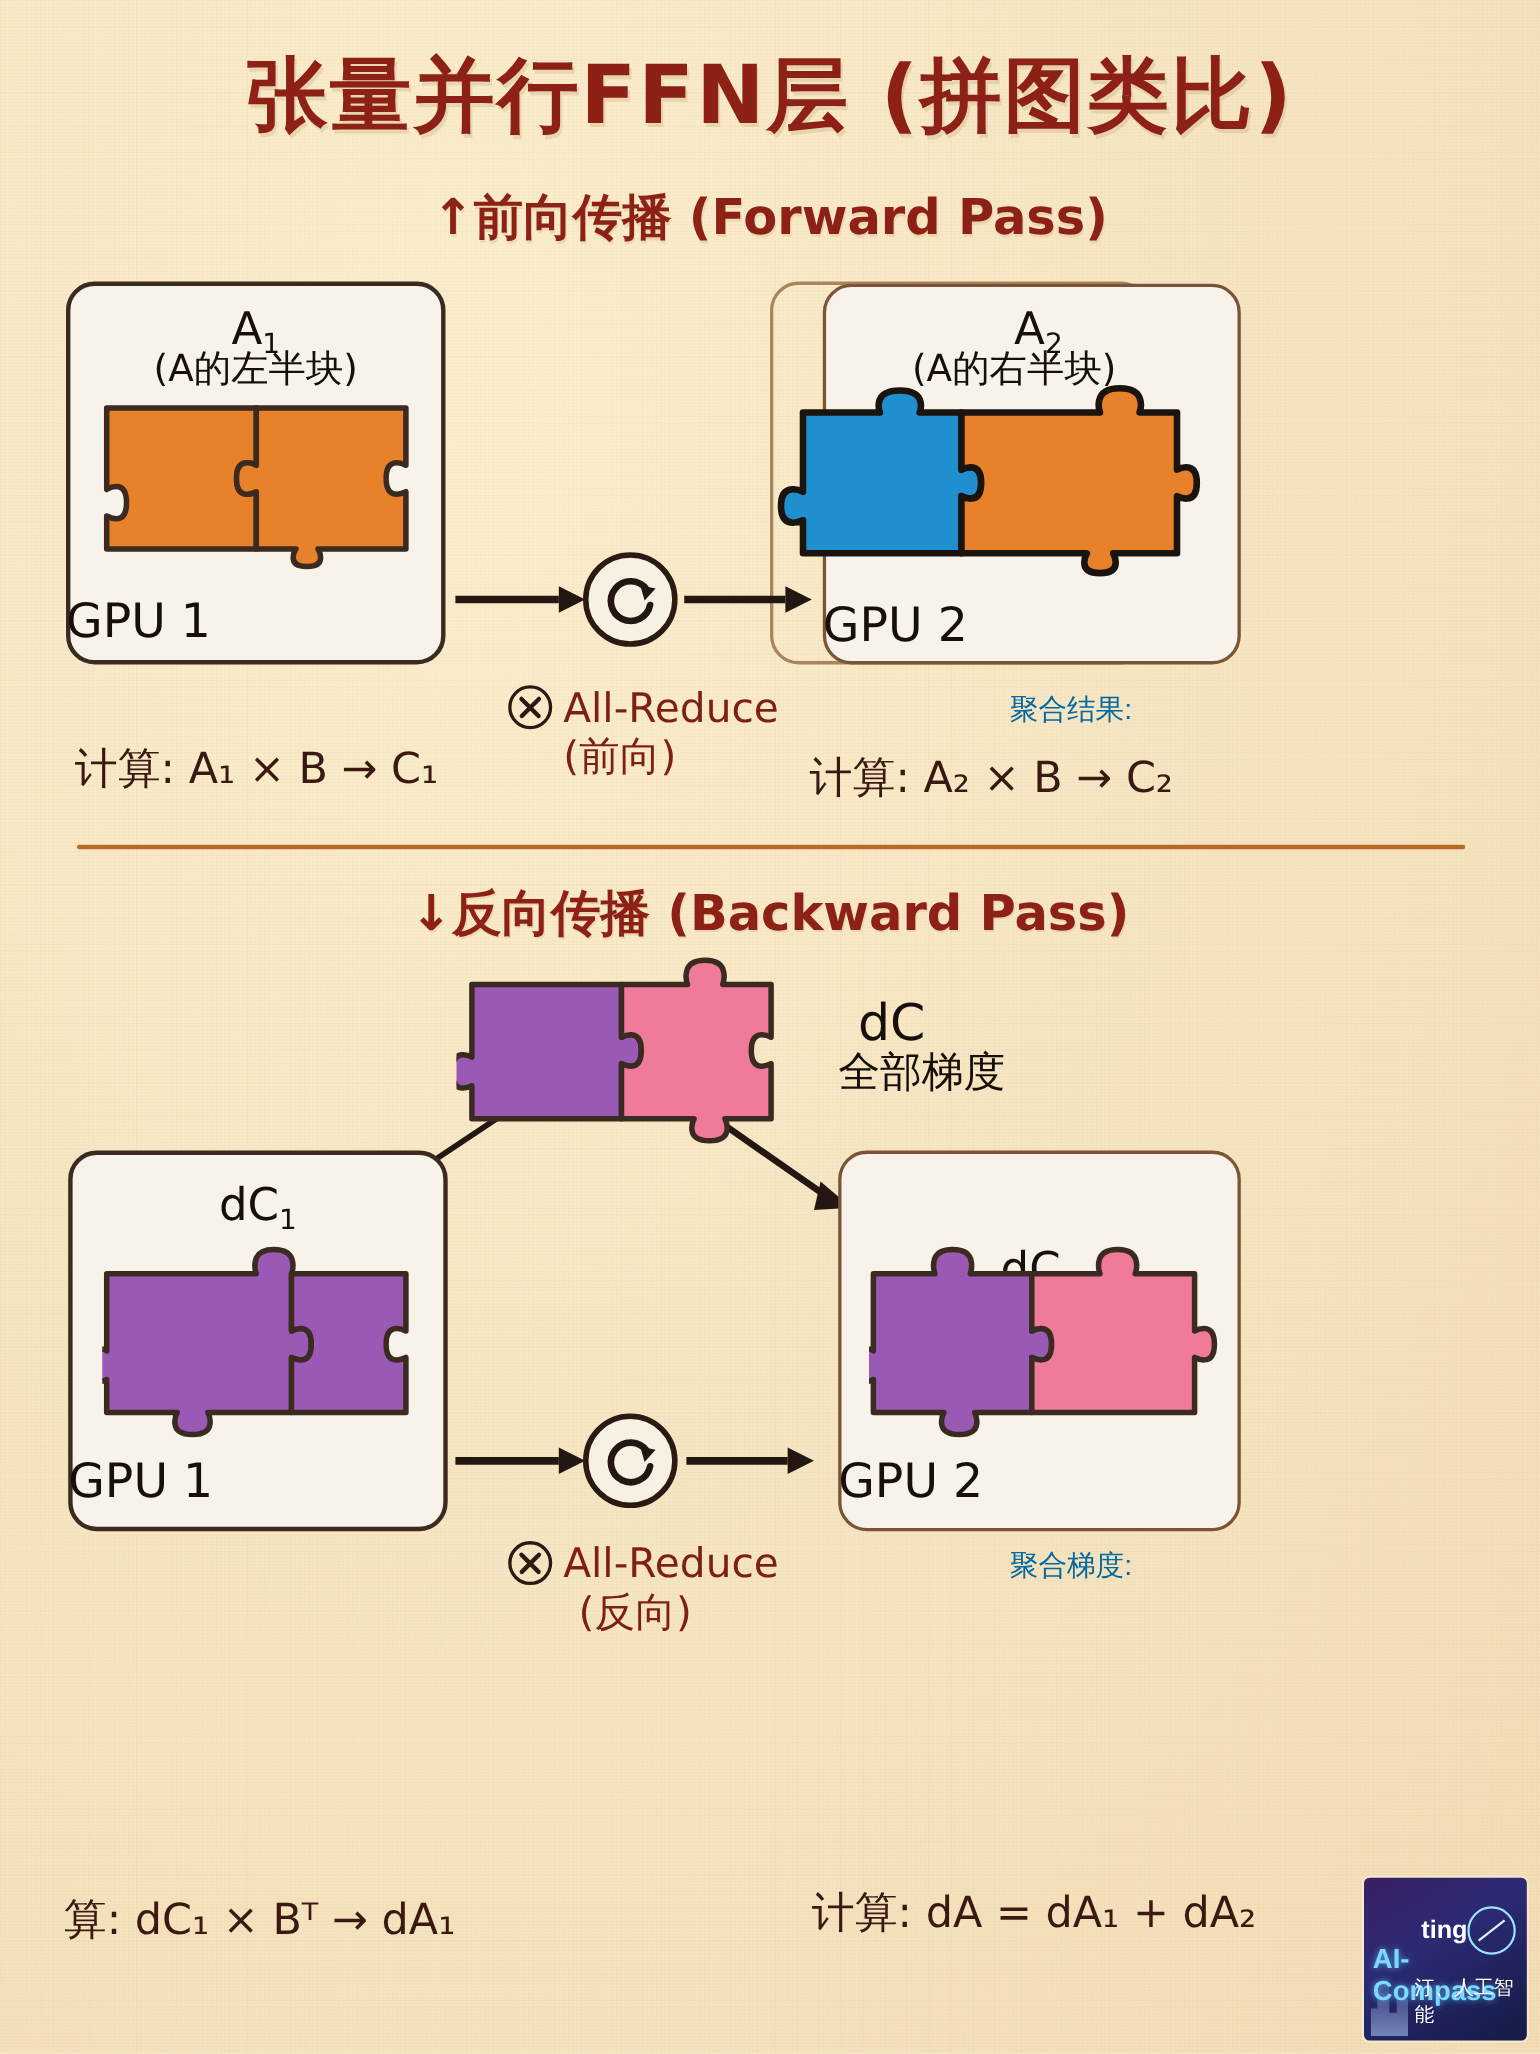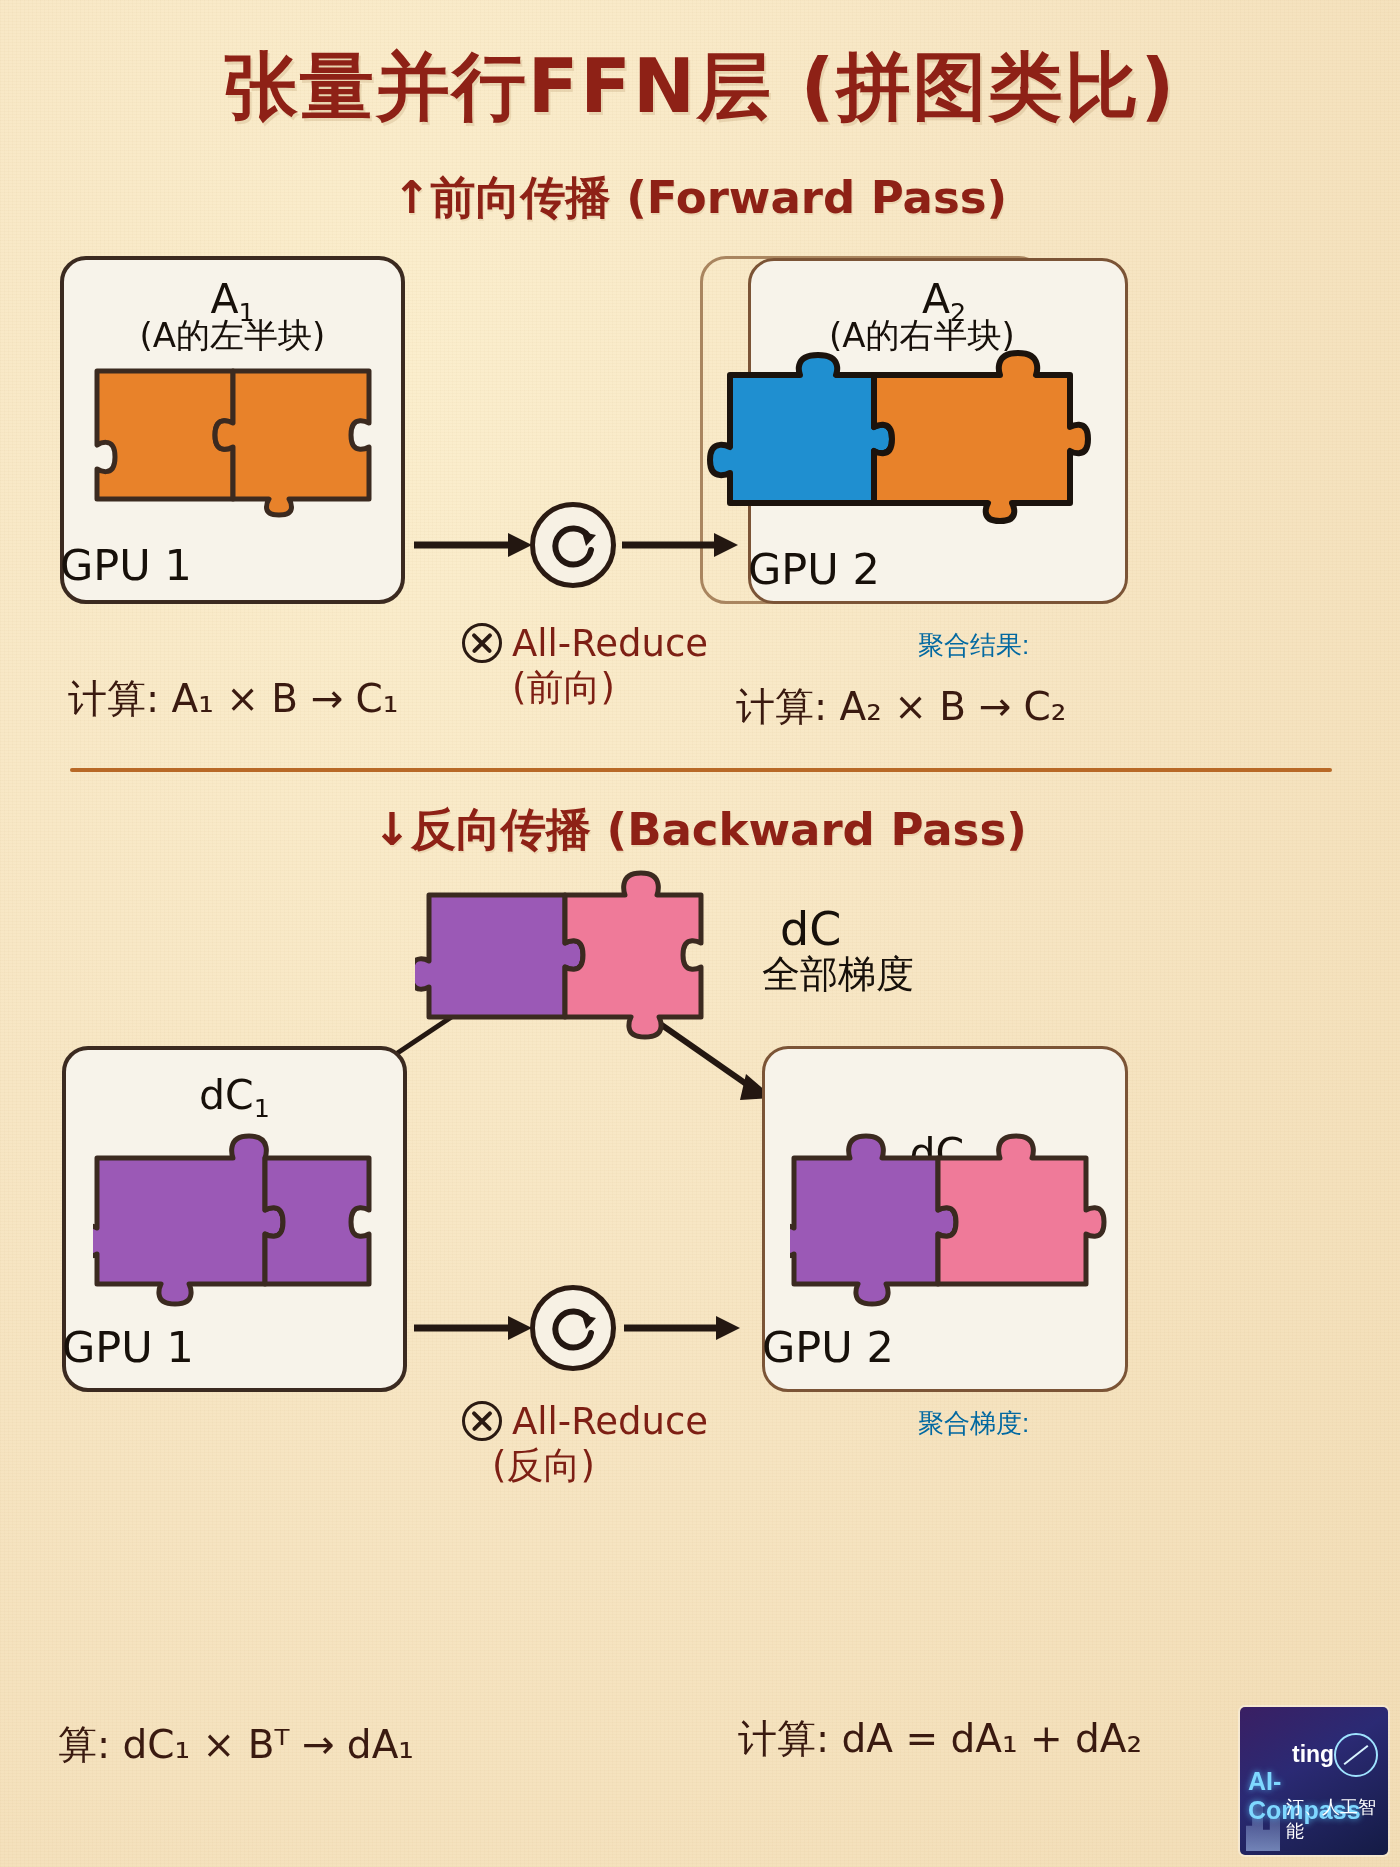--- a/index.html
+++ b/index.html
@@ -347,21 +347,21 @@
 
 <svg class="arrow-svg" width="118" height="30" style="left:622px; top:1313px;">
   <line x1="2" y1="15" x2="94" y2="15" stroke="#231711" stroke-width="7"></line>
   <polygon points="94,3 118,15 94,27" fill="#231711"></polygon>
 </svg>
 
 <div class="allreduce" style="left:462px; top:1400px;">
   <div>
     <span class="xor-icon"></span><span>All-Reduce</span>
   </div>
-  <div style="margin-left:30px;">(反向)</div>
+  <div style="margin-left:64px;">(反向)</div>
 </div>
 
 <div class="watermark">
   <div class="wm-dial"></div>
   <div class="wm-city"></div>
   <div class="wm-ting">ting</div>
   <div class="wm-compass-word">AI-Compass</div>
   <div class="wm-cn">汀、人工智能</div>
 </div>
 

